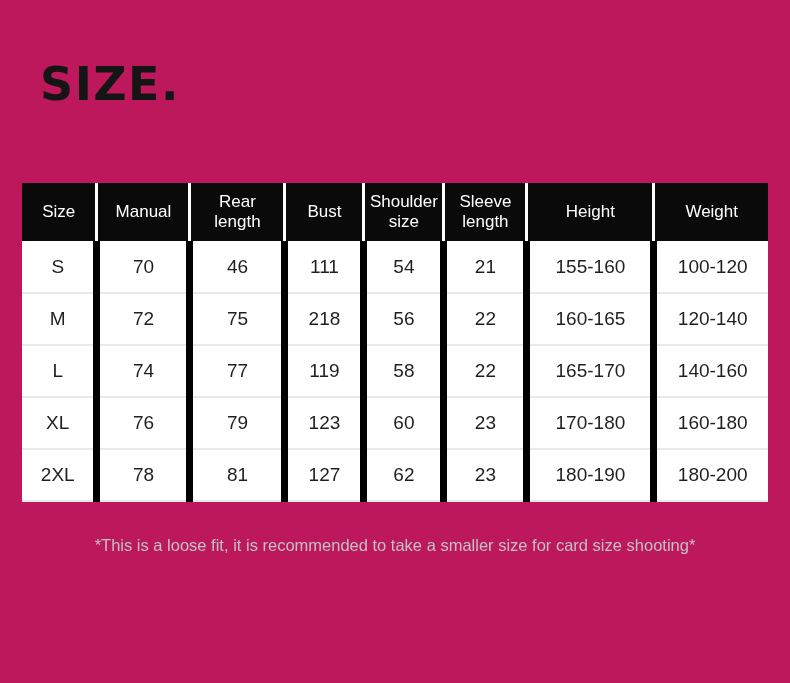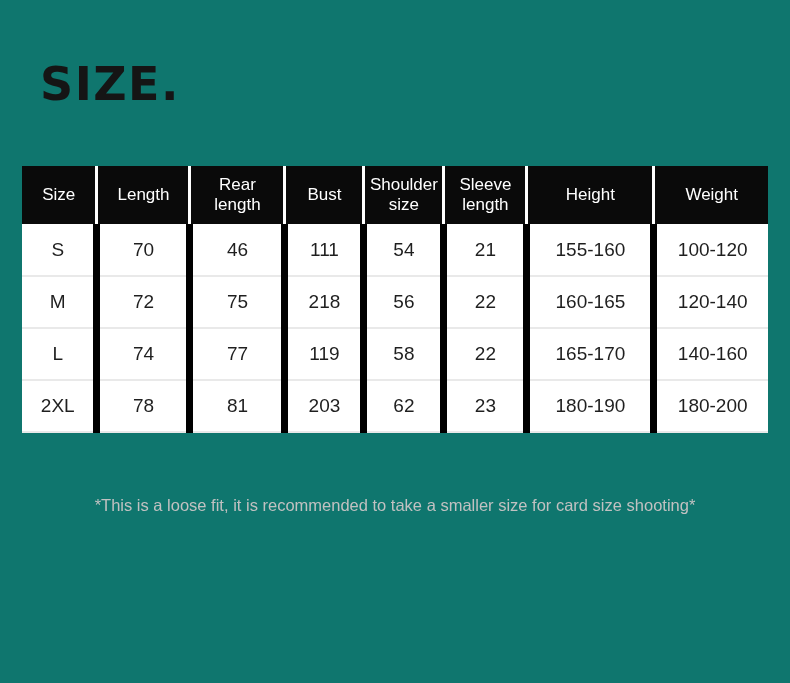--- a/index.html
+++ b/index.html
@@ -5,35 +5,35 @@
   * { margin: 0; padding: 0; box-sizing: border-box; }
   html, body {
     width: 790px;
     background: #ffffff;
     font-family: "Liberation Sans", sans-serif;
   }
   .page {
     position: relative;
     width: 790px;
     height: 683px;
-    background: #0f766e;
+    background: #be185d;
     overflow: hidden;
   }
   .page-title {
     margin: 60px 0 0 40px;
     font-size: 46px;
     font-weight: 800;
     letter-spacing: 1.5px;
     color: #151515;
     line-height: 1.05;
     font-family: "DejaVu Sans", "Liberation Sans", sans-serif;
   }
   table.size-table {
     width: 746px;
-    margin: 58px 0 0 22px;
+    margin: 75px 0 0 22px;
     border-collapse: collapse;
     table-layout: fixed;
   }
   .size-table thead th {
     background: #0a0a0a;
     color: #ffffff;
     font-weight: 400;
     font-size: 17px;
     line-height: 1.22;
     height: 58px;
@@ -49,21 +49,21 @@
     vertical-align: middle;
     font-size: 19px;
     color: #1f1f1f;
     background: #ffffff;
     border-bottom: 2px solid #e9e9e9;
     border-left: 7px solid #000000;
     padding: 0 2px;
   }
   .size-table tbody td:first-child { border-left: none; }
   .notes {
-    margin-top: 58px;
+    margin-top: 29px;
     text-align: center;
     color: #c1c1c1;
     font-size: 16.5px;
     line-height: 28px;
   }
 </style>
 </head>
 <body>
 
 <div class="page">
@@ -77,21 +77,21 @@
       <col style="width:12.73%">
       <col style="width:10.59%">
       <col style="width:10.72%">
       <col style="width:11.13%">
       <col style="width:17.02%">
       <col style="width:15.29%">
     </colgroup>
     <thead>
       <tr>
         <th>Size</th>
-        <th>Length</th>
+        <th>Manual</th>
         <th>Rear length</th>
         <th>Bust</th>
         <th>Shoulder size</th>
         <th>Sleeve length</th>
         <th>Height</th>
         <th>Weight</th>
       </tr>
     </thead>
     <tbody>
       <tr>
@@ -118,24 +118,34 @@
         <td>L</td>
         <td>74</td>
         <td>77</td>
         <td>119</td>
         <td>58</td>
         <td>22</td>
         <td>165-170</td>
         <td>140-160</td>
       </tr>
       <tr>
+        <td>XL</td>
+        <td>76</td>
+        <td>79</td>
+        <td>123</td>
+        <td>60</td>
+        <td>23</td>
+        <td>170-180</td>
+        <td>160-180</td>
+      </tr>
+      <tr>
         <td>2XL</td>
         <td>78</td>
         <td>81</td>
-        <td>203</td>
+        <td>127</td>
         <td>62</td>
         <td>23</td>
         <td>180-190</td>
         <td>180-200</td>
       </tr>
     </tbody>
   </table>
 
   <div class="notes">
     <div>*This is a loose fit, it is recommended to take a smaller size for card size shooting*</div>

